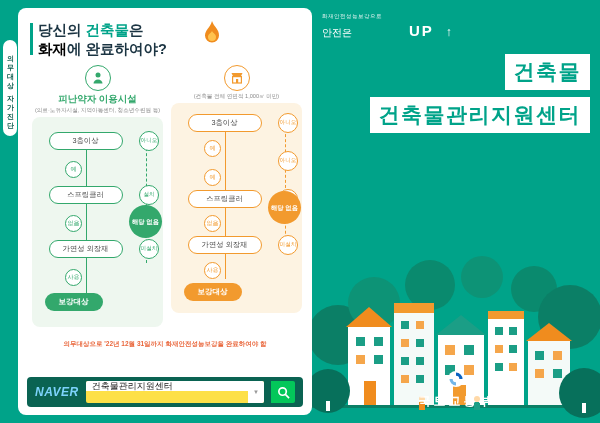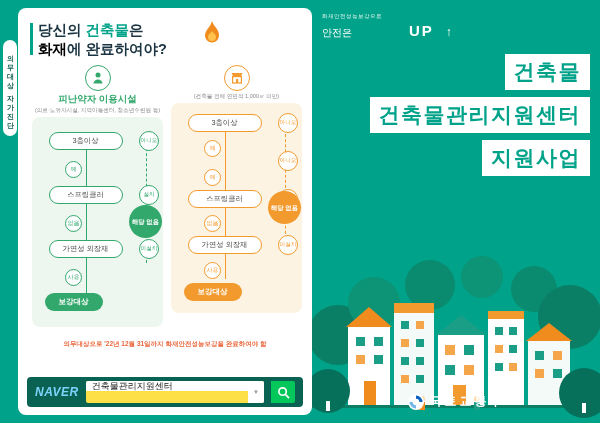--- a/index.html
+++ b/index.html
@@ -75,21 +75,21 @@
   .slogan .word { font-size:15px; font-weight:bold; letter-spacing:2px;margin-left:45px; }
   .slogan .arr { font-size:12px; font-weight:bold; }
 
   .rtitle { position:absolute; right:10px; top:54px; text-align:right; z-index:3; }
   .tbox { display:block; width:max-content; margin-left:auto; background:#fff; color:#00A389;
           font-weight:bold; font-size:21px; letter-spacing:1.5px; padding:4px 9px; margin-bottom:7px; }
 
   .town { position:absolute; right:0; bottom:0; width:288px; height:238px; }
 
   .ministry { position:absolute; left:312px; width:288px; bottom:13px; display:flex; align-items:center;
-              justify-content:center; gap:6px; z-index:4; }
+              justify-content:center; gap:6px; z-index:4;flex-direction:column; }
   .ministry .mtxt { color:#fff; font-size:12px; font-weight:bold; letter-spacing:3px; }
 </style>
 </head>
 <body>
 
 <div class="poster">
 
   <div class="vtab">
     <span>의무대상 자가진단</span>
   </div>
@@ -206,21 +206,20 @@
     <div class="row">
       <span class="pre">안전은</span>
       <span class="word">UP</span>
       <span class="arr">↑</span>
     </div>
   </div>
 
   <div class="rtitle">
     <span class="tbox">건축물</span>
     <span class="tbox">건축물관리지원센터</span>
-    <span class="tbox">지원사업</span>
   </div>
 
   <svg class="town" viewBox="0 0 288 238">
 
     <circle cx="26" cy="150" r="30" fill="#0b7f66"></circle>
     <circle cx="62" cy="118" r="26" fill="#0d9376"></circle>
     <circle cx="118" cy="100" r="25" fill="#0a8a6e"></circle>
     <circle cx="170" cy="92" r="21" fill="#0d9376"></circle>
     <circle cx="222" cy="104" r="23" fill="#0a8a6e"></circle>
     <circle cx="258" cy="132" r="32" fill="#0b7f66"></circle>

